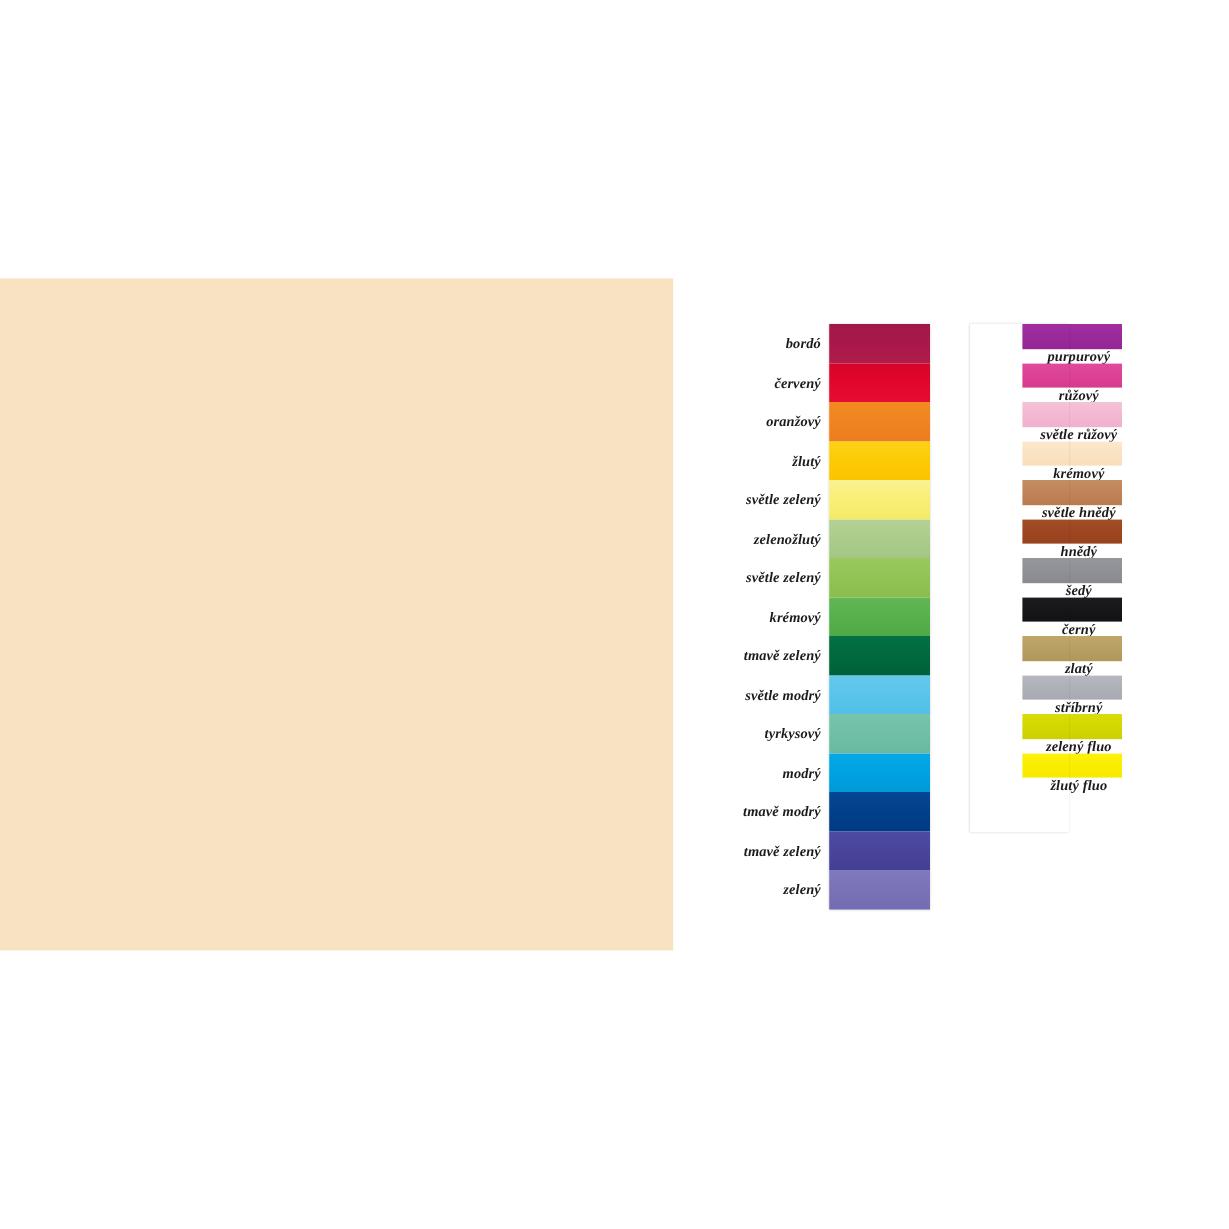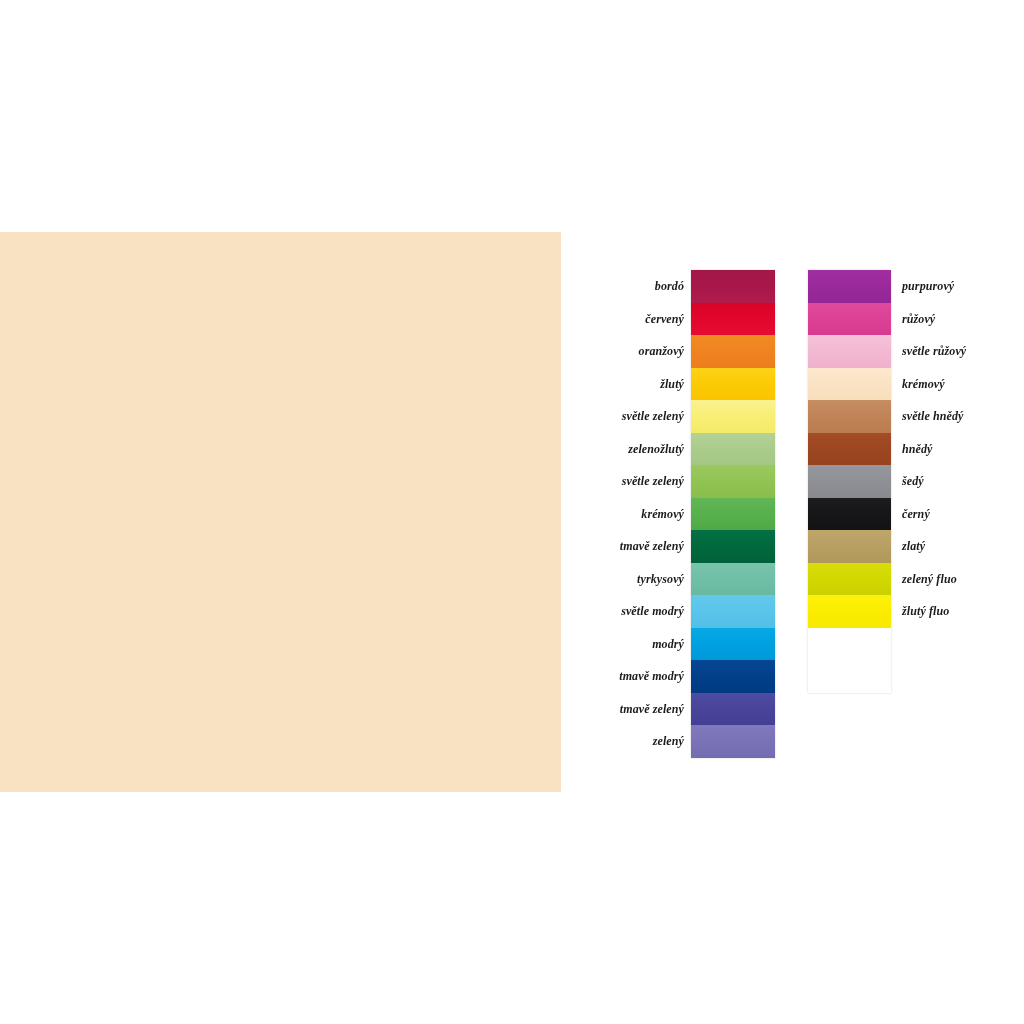--- a/index.html
+++ b/index.html
@@ -63,20 +63,22 @@
     width: 84px;
     height: 32.5px;
   }
 
   
   #column-right {
     left: 248px;
     top: 8px;
   }
   #column-right .swatch-row {
+    flex-direction: column;
+    margin-left: 44px;
   }
   #column-right .swatch-chip {
     width: 83px;
     height: 32.5px;
   }
   #column-right .swatch-label {
     text-align: left;
     padding-left: 11px;
     white-space: nowrap;
   }
@@ -146,26 +148,26 @@
         </div>
         <div class="swatch-row">
           <span class="swatch-label">krémový</span>
           <span class="swatch-chip" style="background: linear-gradient(rgb(98, 182, 85) 0%, rgb(88, 177, 76) 45%, rgb(79, 170, 69) 100%);"></span>
         </div>
         <div class="swatch-row">
           <span class="swatch-label">tmavě zelený</span>
           <span class="swatch-chip" style="background: linear-gradient(rgb(4, 112, 69) 0%, rgb(1, 106, 61) 45%, rgb(0, 97, 58) 100%);"></span>
         </div>
         <div class="swatch-row">
+          <span class="swatch-label">světle modrý</span>
+          <span class="swatch-chip" style="background: linear-gradient(rgb(99, 201, 236) 0%, rgb(91, 197, 234) 45%, rgb(81, 191, 231) 100%);"></span>
+        </div>
+        <div class="swatch-row">
           <span class="swatch-label">tyrkysový</span>
           <span class="swatch-chip" style="background: linear-gradient(rgb(121, 196, 171) 0%, rgb(113, 191, 167) 45%, rgb(104, 185, 162) 100%);"></span>
-        </div>
-        <div class="swatch-row">
-          <span class="swatch-label">světle modrý</span>
-          <span class="swatch-chip" style="background: linear-gradient(rgb(99, 201, 236) 0%, rgb(91, 197, 234) 45%, rgb(81, 191, 231) 100%);"></span>
         </div>
         <div class="swatch-row">
           <span class="swatch-label">modrý</span>
           <span class="swatch-chip" style="background: linear-gradient(rgb(7, 168, 229) 0%, rgb(0, 162, 224) 45%, rgb(0, 153, 216) 100%);"></span>
         </div>
         <div class="swatch-row">
           <span class="swatch-label">tmavě modrý</span>
           <span class="swatch-chip" style="background: linear-gradient(rgb(5, 70, 147) 0%, rgb(2, 64, 139) 45%, rgb(0, 59, 131) 100%);"></span>
         </div>
         <div class="swatch-row">
@@ -212,20 +214,24 @@
         </div>
         <div class="swatch-row">
           <span class="swatch-chip" style="background: linear-gradient(rgb(28, 28, 30) 0%, rgb(23, 23, 25) 45%, rgb(18, 18, 20) 100%);"></span>
           <span class="swatch-label">černý</span>
         </div>
         <div class="swatch-row">
           <span class="swatch-chip" style="background: linear-gradient(rgb(191, 166, 107) 0%, rgb(184, 159, 99) 45%, rgb(176, 152, 91) 100%);"></span>
           <span class="swatch-label">zlatý</span>
         </div>
         <div class="swatch-row">
+          <span class="swatch-chip" style="background: linear-gradient(rgb(181, 184, 191) 0%, rgb(174, 177, 184) 45%, rgb(167, 170, 177) 100%);"></span>
+          <span class="swatch-label">stříbrný</span>
+        </div>
+        <div class="swatch-row">
           <span class="swatch-chip" style="background: linear-gradient(rgb(217, 222, 10) 0%, rgb(210, 216, 0) 45%, rgb(203, 209, 0) 100%);"></span>
           <span class="swatch-label">zelený fluo</span>
         </div>
         <div class="swatch-row">
           <span class="swatch-chip" style="background: linear-gradient(rgb(253, 241, 13) 0%, rgb(251, 237, 0) 45%, rgb(248, 233, 0) 100%);"></span>
           <span class="swatch-label">žlutý fluo</span>
         </div>
       </div>
   <div class="chip-stack-wrap" style="position: absolute; top: 0px; height: 422.5px; width: 83px; left: 0px;"></div>
     </div>

